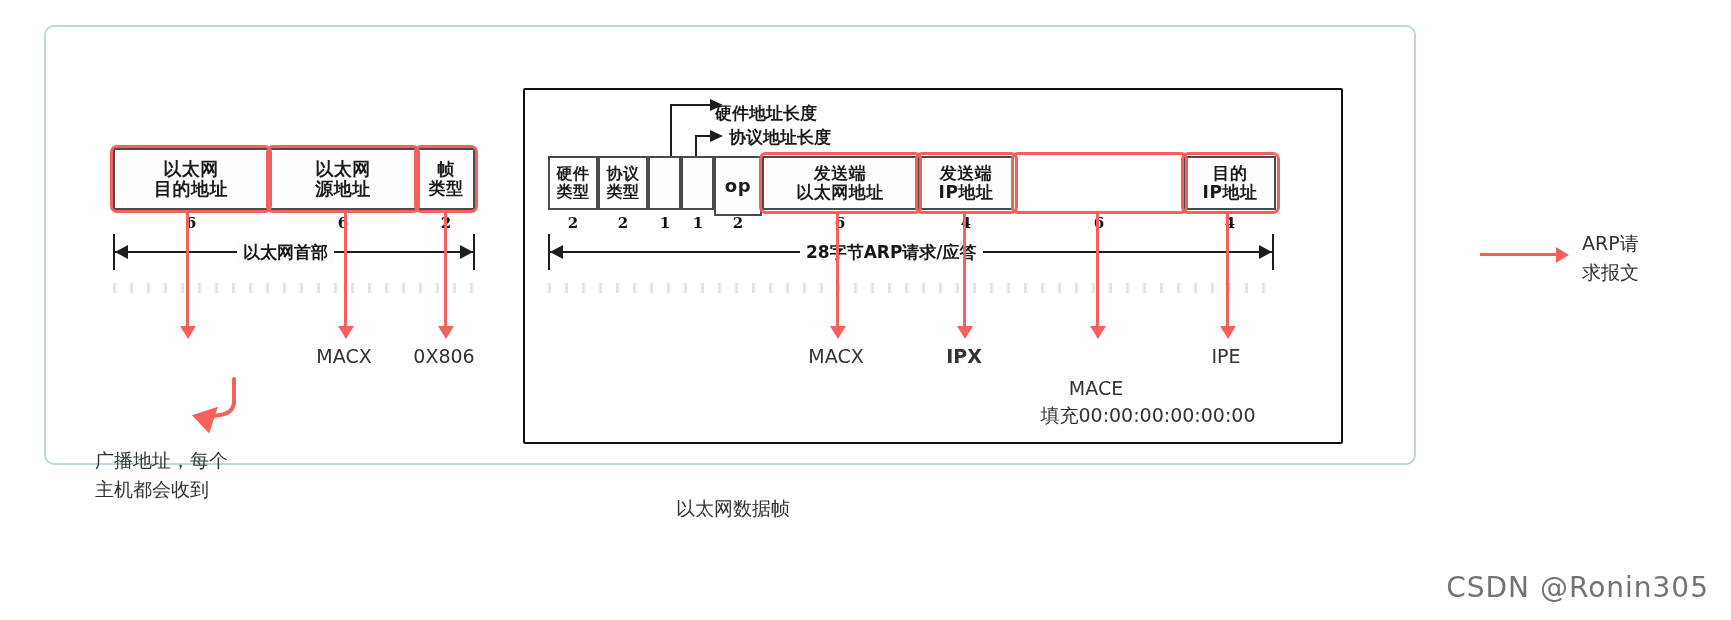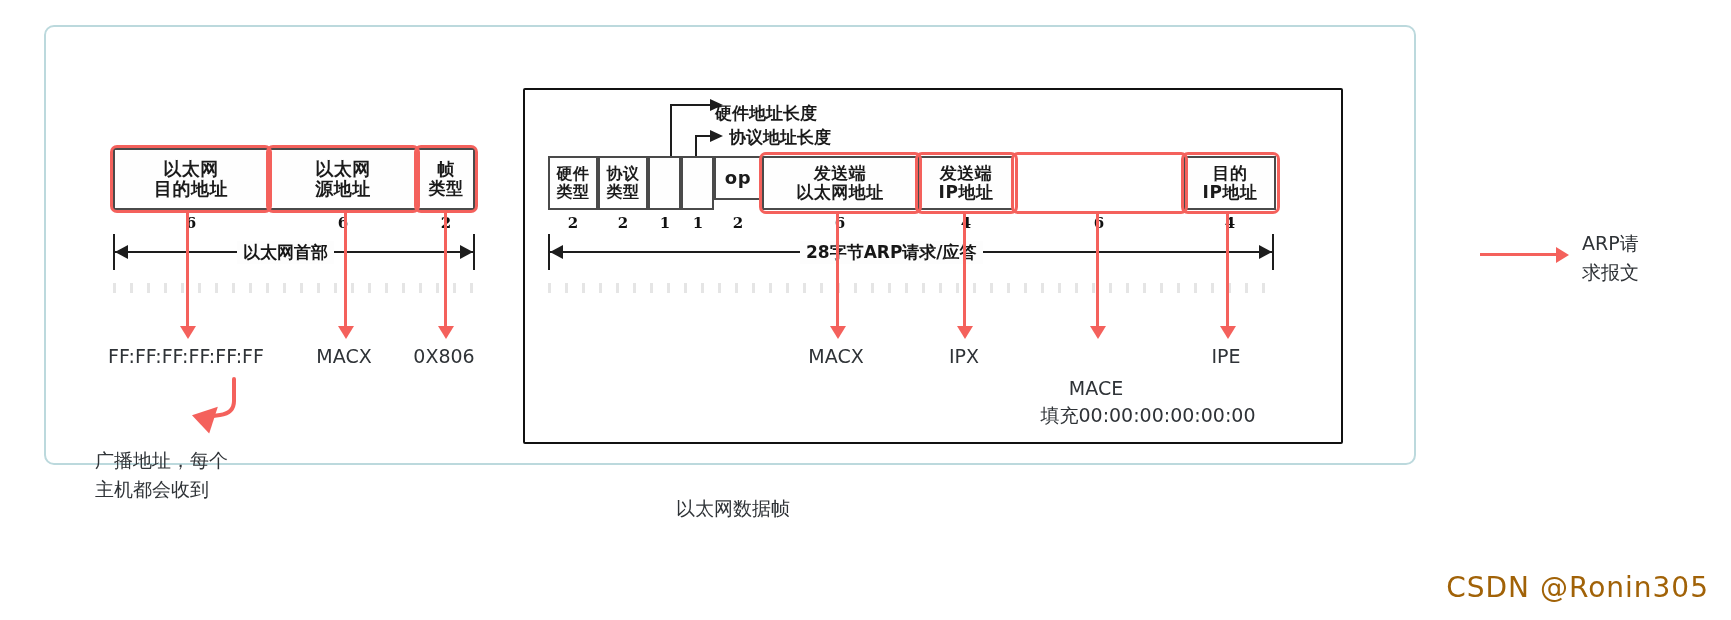--- a/index.html
+++ b/index.html
@@ -149,21 +149,21 @@
     font-size: 19px;
     color: #2f3337;
   }
 
   
   .wm {
     position: absolute;
     right: 22px; bottom: 16px;
     font-family: "DejaVu Sans", "Liberation Sans", sans-serif;
     font-size: 28px;
-    color: #a16207;
+    color: #737373;
     letter-spacing: 1px;
   }
 
   
   .noise {
     position: absolute;
     height: 10px;
     background: repeating-linear-gradient(90deg,
       rgba(120,120,120,.35) 0 3px, rgba(255,255,255,0) 3px 17px);
     opacity: .55;
@@ -214,21 +214,20 @@
 
   <div class="ra-stem" style="left:186px; top:213px; height:115px;"></div>
   <div class="ra-head" style="left:180px; top:326px;"></div>
 
   <div class="ra-stem" style="left:344px; top:213px; height:115px;"></div>
   <div class="ra-head" style="left:338px; top:326px;"></div>
 
   <div class="ra-stem" style="left:444px; top:213px; height:115px;"></div>
   <div class="ra-head" style="left:438px; top:326px;"></div>
 
-  <div class="anno center" style="left:76px; top:342px; width:220px;">FF:FF:FF:FF:FF:FF</div>
   <div class="anno center" style="left:294px; top:342px; width:100px;">MACX</div>
   <div class="anno center" style="left:394px; top:342px; width:100px;">0X806</div>
 
   <svg style="position:absolute; left:142px; top:375px; width:110px; height:72px;" viewBox="0 0 110 72">
     <path d="M92,4 L92,26 Q92,38 78,40 L64,42" fill="none" stroke="#f4615c" stroke-width="4" stroke-linecap="round"></path>
     <polygon points="72,28 72,56 50,44" fill="#f4615c" transform="rotate(18 62 42)"></polygon>
   </svg>
 
   <div class="anno" style="left:95px; top:446px;">广播地址，每个</div>
   <div class="anno" style="left:95px; top:475px;">主机都会收到</div>
@@ -260,21 +259,21 @@
   <div class="fbox" style="left:648px; top:156px; width:33px; height:54px; font-size:16px;">
     <div>
       <span class="t"></span>
     </div>
   </div>
   <div class="fbox" style="left:681px; top:156px; width:33px; height:54px; font-size:16px;">
     <div>
       <span class="t"></span>
     </div>
   </div>
-  <div class="fbox" style="left:714px; top:156px; width:48px; height:44px; font-size:18px;">
+  <div class="fbox" style="left:714px; top:156px; width:48px; height:60px; font-size:18px;">
     <div>
       <span class="t">op</span>
     </div>
   </div>
   <div class="fbox" style="left:762px; top:156px; width:156px; height:54px; font-size:17px;">
     <div>
       <span class="t">发送端</span>
       <span class="t">以太网地址</span>
     </div>
   </div>
@@ -321,21 +320,21 @@
   <div class="ra-stem" style="left:963px; top:213px; height:115px;"></div>
   <div class="ra-head" style="left:957px; top:326px;"></div>
 
   <div class="ra-stem" style="left:1096px; top:213px; height:115px;"></div>
   <div class="ra-head" style="left:1090px; top:326px;"></div>
 
   <div class="ra-stem" style="left:1226px; top:213px; height:115px;"></div>
   <div class="ra-head" style="left:1220px; top:326px;"></div>
 
   <div class="anno center" style="left:786px; top:342px; width:100px;">MACX</div>
-  <div class="anno center" style="left:921px; top:342px; width:86px;">IPX</div>
+  <div class="anno center" style="left:921px; top:342px; width:86px;font-weight:bold;">IPX</div>
   <div class="anno center" style="left:1044px; top:342px; width:104px;margin-top:32px;">MACE</div>
   <div class="anno center" style="left:1186px; top:342px; width:80px;">IPE</div>
 
   <div class="anno center" style="left:968px; top:401px; width:360px;">填充00:00:00:00:00:00</div>
 
   <div class="ra-stem" style="left:1480px; top:253px; width:78px; height:3px;"></div>
   <div class="ra-head-r" style="left:1556px; top:247px;"></div>
   <div class="anno" style="left:1582px; top:229px;">ARP请</div>
   <div class="anno" style="left:1582px; top:258px;">求报文</div>
 

